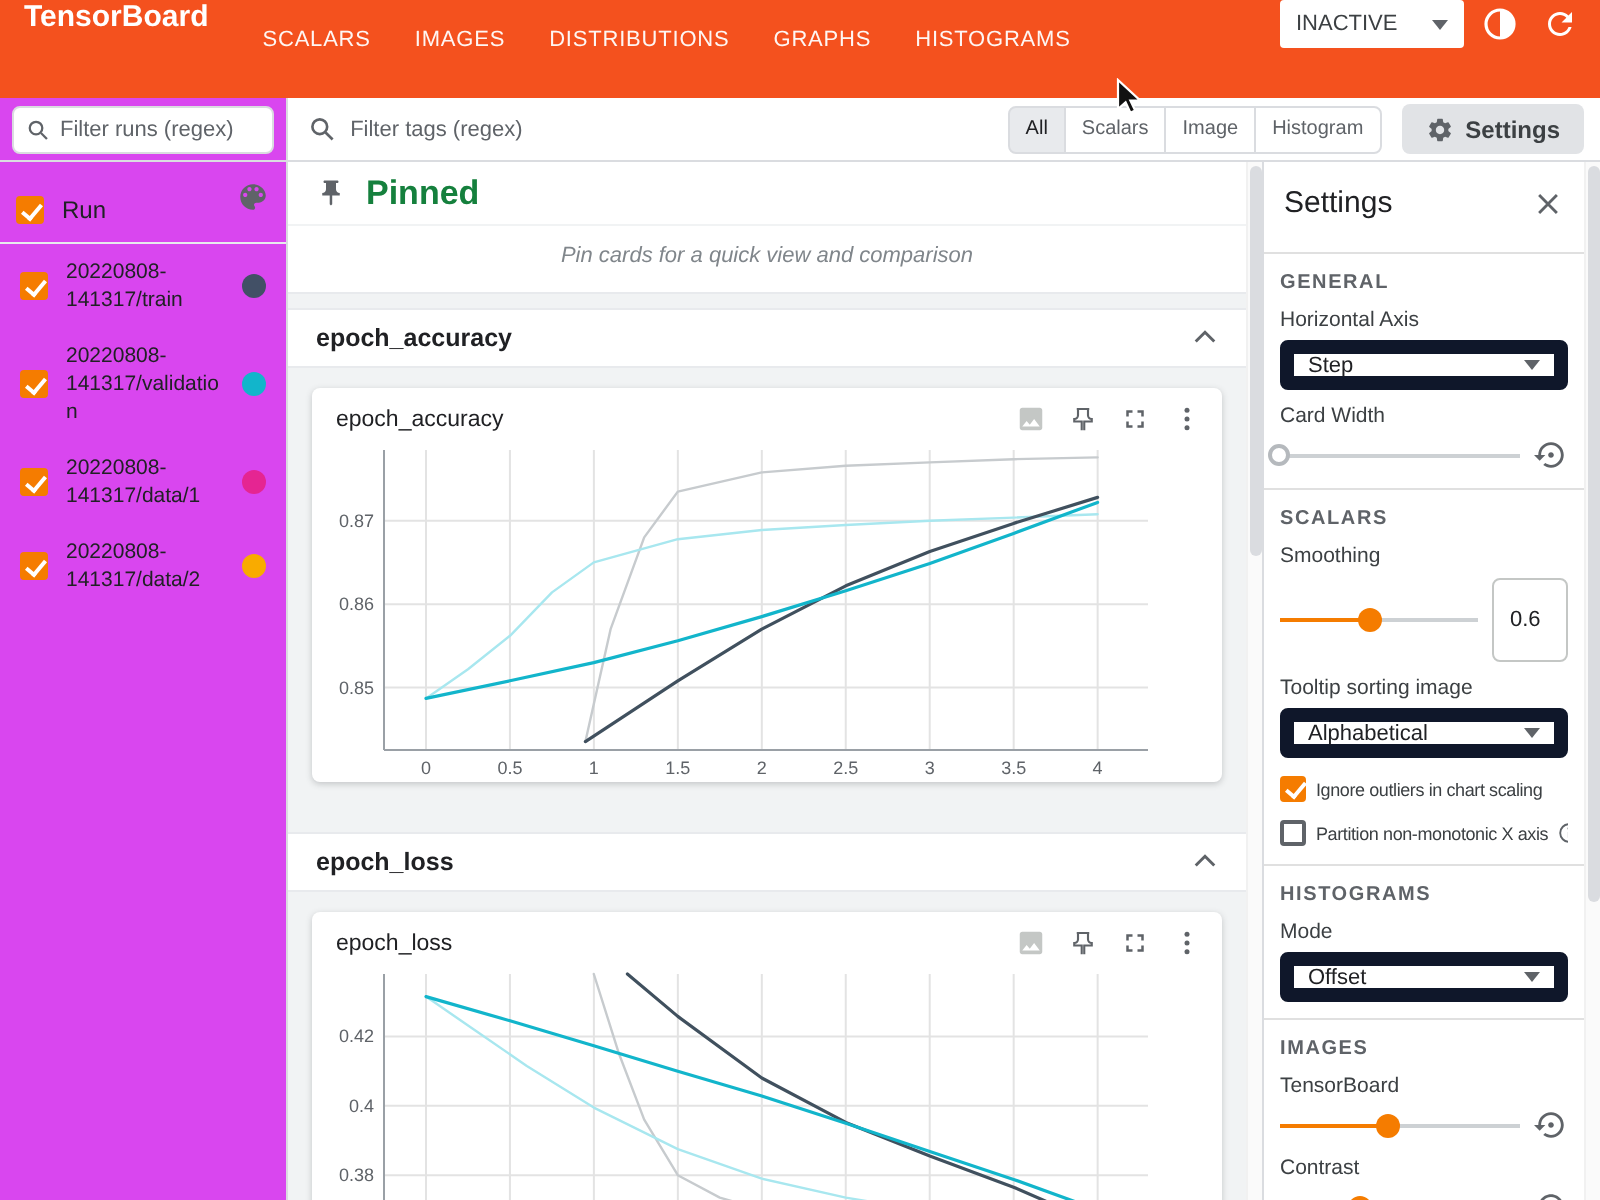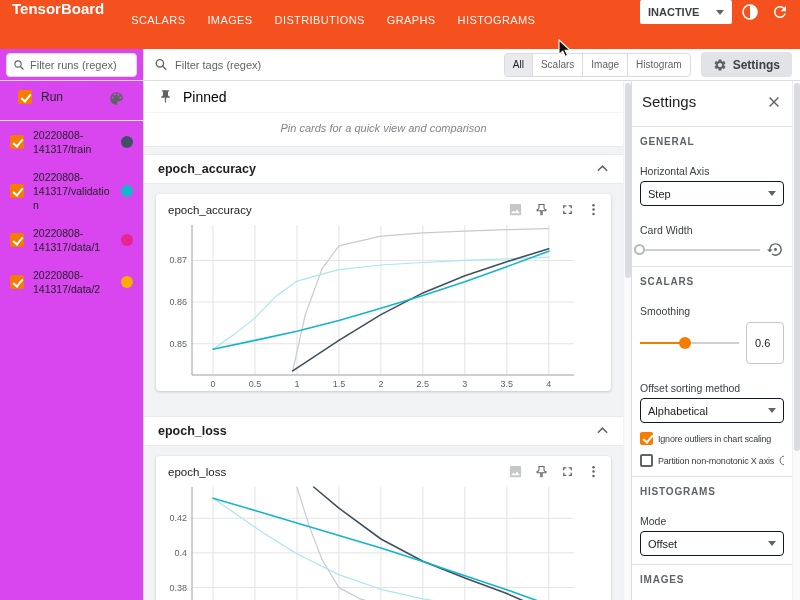--- a/index.html
+++ b/index.html
@@ -12,36 +12,36 @@
     width:800px;height:600px;overflow:hidden;position:relative;
     font-family:"Liberation Sans", sans-serif;background:#fff;color:#202124;
   }
   
   .app-header{height:49px;background:var(--header_orange);display:flex;align-items:flex-start;color:#fff}
   .brand{font-size:15px;font-weight:bold;padding:0 16px 0 12px;white-space:nowrap}
   .tabs{display:flex;height:100%}
   .tab{font-size:11px;letter-spacing:.4px;padding:0 11px;line-height:40px;cursor:pointer;white-space:nowrap;opacity:.95}
   .tab.active{box-shadow:inset 0 -3px 0 #fff;font-weight:bold;opacity:1}
   .header-right{margin-left:auto;display:flex;align-items:center;gap:6px;padding-right:8px}
-  .status-select{background:#fff;color:#3c4043;font-size:11px;font-weight:bold;height:24px;
+  .status-select{background:#fff;color:#3c4043;font-size:11px;font-weight:normal;height:24px;
     display:flex;align-items:center;gap:8px;padding:0 8px;border-radius:2px;min-width:92px;justify-content:space-between;cursor:pointer}
   .caret{width:0;height:0;border-left:4px solid transparent;border-right:4px solid transparent;border-top:5px solid #5f6368}
   .hicon{width:24px;height:24px;display:flex;align-items:center;justify-content:center;background:none;border:none;padding:0;cursor:pointer}
   
   .body-row{display:flex;height:560px}
   .runs-panel{width:144px;border-right:1px solid #dadce0;background:#d946ef;flex:none;display:flex;flex-direction:column}
   .right-col{flex:1;display:flex;flex-direction:column;min-width:0}
   .toolbar{height:32px;border-bottom:1px solid #dadce0;display:flex;align-items:center;background:#fff;padding:0 8px 0 10px;gap:10px}
   .below-toolbar{flex:1;display:flex;min-height:0}
   
   .filter-runs-row{height:32px;border-bottom:1px solid #dadce0;display:flex;align-items:center;padding:0 6px}
   .filter-box{flex:1;height:24px;border:1px solid #dadce0;border-radius:4px;display:flex;align-items:center;gap:5px;padding:0 6px;background:#fff}
   .filter-box input, .toolbar-filter input{border:none;outline:none;font-size:11px;color:#202124;background:transparent;width:100%;padding:0;font-family:inherit}
   .filter-box input::placeholder,.toolbar-filter input::placeholder{color:#5f6368}
-  .runs-header{display:flex;align-items:flex-start;gap:9px;padding:9px 18px;border-bottom:1px solid #e8eaed}
+  .runs-header{display:flex;align-items:flex-end;gap:9px;padding:9px 8px;border-bottom:1px solid #e8eaed}
   .runs-header .hdr-label{font-size:12px;color:#202124}
   .runs-header .palette{margin-left:auto}
   .run-item{display:flex;align-items:center;gap:9px;padding:7px 10px;cursor:pointer}
   .run-label{font-size:10.5px;line-height:14px;color:#202124;width:92px;overflow-wrap:break-word;word-break:break-word}
   .run-dot{width:12px;height:12px;border-radius:50%;margin-left:auto;flex:none}
   
   .checkbox{width:14px;height:14px;border:2px solid #5f6368;border-radius:2px;position:relative;flex:none;cursor:pointer;background:#fff}
   .checkbox.checked{background:var(--accent_orange);border-color:var(--accent_orange)}
   .checkbox.checked::after{content:"";position:absolute;left:3px;top:0;width:4px;height:8px;border:solid #fff;border-width:0 2px 2px 0;transform:rotate(40deg)}
   
@@ -49,21 +49,21 @@
   .seg-group{display:flex;flex:none}
   .seg{font-size:10px;color:#5f6368;border:1px solid #dadce0;background:#fff;padding:0 8px;height:24px;line-height:22px;margin-left:-1px;cursor:pointer;white-space:nowrap}
   .seg:first-child{border-radius:4px 0 0 4px;margin-left:0}
   .seg:last-child{border-radius:0 4px 4px 0}
   .seg.active{background:#e8eaed;color:#202124}
   .settings-btn{flex:none;display:flex;align-items:center;gap:6px;background:#e1e3e6;border:none;border-radius:4px;height:25px;padding:0 12px;
     font-size:12px;color:#3c4043;font-weight:bold;cursor:pointer;font-family:inherit}
   
   .main-scroll{flex:1;background:#f1f3f4;overflow:hidden;min-width:0}
   .pinned-block{background:#fff;border-bottom:1px solid #e8eaed}
-  .pinned-header{height:32px;display:flex;align-items:center;gap:10px;padding:0 14px;font-size:14px;font-weight:normal;color:#000000;border-bottom:1px solid #f1f3f4}
+  .pinned-header{height:32px;display:flex;align-items:center;gap:10px;padding:0 14px;font-size:17px;font-weight:bold;color:#15803d;border-bottom:1px solid #f1f3f4}
   .pinned-hint{text-align:center;font-style:italic;font-size:11px;color:#80868b;padding:9px 0 12px}
   .section{margin-top:7px}
   .section-bar{background:#fff;height:30px;display:flex;align-items:center;padding:0 14px;font-size:12.5px;font-weight:bold;color:#202124;
     border-top:1px solid #e8eaed;border-bottom:1px solid #e8eaed;cursor:pointer}
   .section-bar .chev{margin-left:auto}
   .card-area{padding:10px 12px 12px}
   .card{background:#fff;border-radius:4px;box-shadow:0 1px 3px rgba(60,64,67,.25)}
   .card-header{display:flex;align-items:center;padding:8px 10px 2px 12px}
   .card-title{font-size:11.5px;color:#202124}
   .card-icons{margin-left:auto;display:flex;align-items:center;gap:11px}
@@ -73,22 +73,22 @@
   
   .vscrollbar{width:8px;background:#fafafa;border-left:1px solid #f1f1f1;position:relative;flex:none;cursor:pointer}
   .sb-thumb{position:absolute;top:2px;left:1px;width:6px;background:#dadce0;border-radius:3px}
   
   .settings-panel{width:161px;flex:none;border-left:1px solid #dadce0;background:#fff;padding:6px 6px 0;overflow:hidden;font-size:11px}
   .sp-title-row{display:flex;align-items:center;justify-content:space-between;padding:6px 4px 8px}
   .sp-title{font-size:15px;color:#202124}
   .sp-close{cursor:pointer;display:flex}
   .sp-divider{border-top:1px solid #e0e0e0;margin:8px -6px 0}
   .sp-heading{font-size:10px;letter-spacing:.8px;color:#5f6368;font-weight:bold;margin:9px 2px 2px}
-  .sp-label{font-size:10.5px;color:#3c4043;margin:18px 2px 4px}
-  .sp-select{height:25px;border:1px solid #0f172a;border-radius:4px;display:flex;align-items:center;justify-content:space-between;
+  .sp-label{font-size:10.5px;color:#3c4043;margin:7px 2px 4px}
+  .sp-select{height:25px;border:7px solid #0f172a;border-radius:4px;display:flex;align-items:center;justify-content:space-between;
     padding:0 7px;font-size:11px;color:#202124;margin:0 2px;cursor:pointer}
   .slider-row{display:flex;align-items:center;gap:7px;margin:5px 2px 2px}
   .slider{position:relative;flex:1;height:14px;cursor:pointer}
   .sl-track{position:absolute;left:0;right:0;top:6px;height:2px;background:#cdd1d4}
   .sl-fill{position:absolute;left:0;top:6px;height:2px;background:var(--accent_orange)}
   .sl-thumb{position:absolute;top:1px;width:12px;height:12px;border-radius:50%;background:var(--accent_orange);margin-left:-6px}
   .slider.zero .sl-thumb{background:#fff;border:2px solid #b5b9bd;width:11px;height:11px}
   .icon-btn{cursor:pointer;display:flex;flex:none}
   .num-box{width:38px;height:42px;border:1px solid #c4c7c5;border-radius:4px;display:flex;align-items:center;padding-left:8px;font-size:11px;color:#202124;flex:none}
   .check-row{display:flex;align-items:center;gap:5px;margin:9px 2px;cursor:pointer;white-space:nowrap;overflow:hidden}
@@ -405,21 +405,21 @@
           <div class="sp-heading">SCALARS</div>
           <div class="sp-label">Smoothing</div>
           <div class="slider-row">
             <div class="slider">
               <div class="sl-track"></div>
                 <div class="sl-fill" style="width: 45%;"></div>
                 <div class="sl-thumb" style="left: 45%;"></div>
             </div>
             <span class="num-box">0.6</span>
           </div>
-          <div class="sp-label">Offset sorting method</div>
+          <div class="sp-label">Tooltip sorting image</div>
           <div class="sp-select">
             <span>Alphabetical</span>
             <span class="caret"></span>
           </div>
           <label class="check-row">
             <span class="checkbox checked"></span>
             <span class="check-label">Ignore outliers in chart scaling</span>
           </label>
           <label class="check-row">
             <span class="checkbox"></span>

